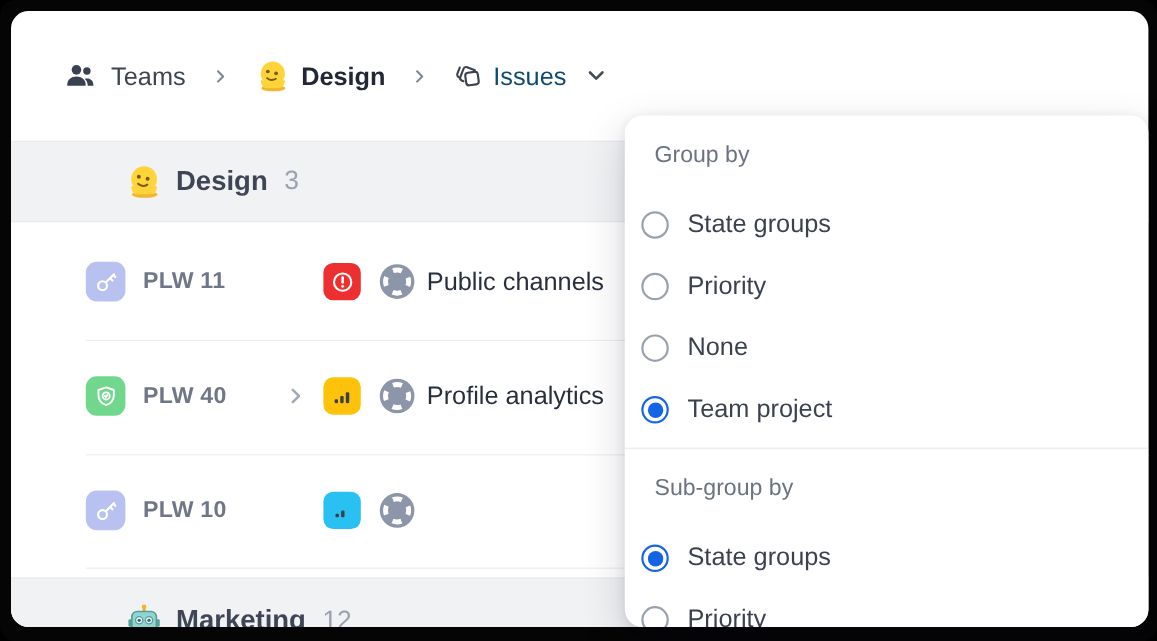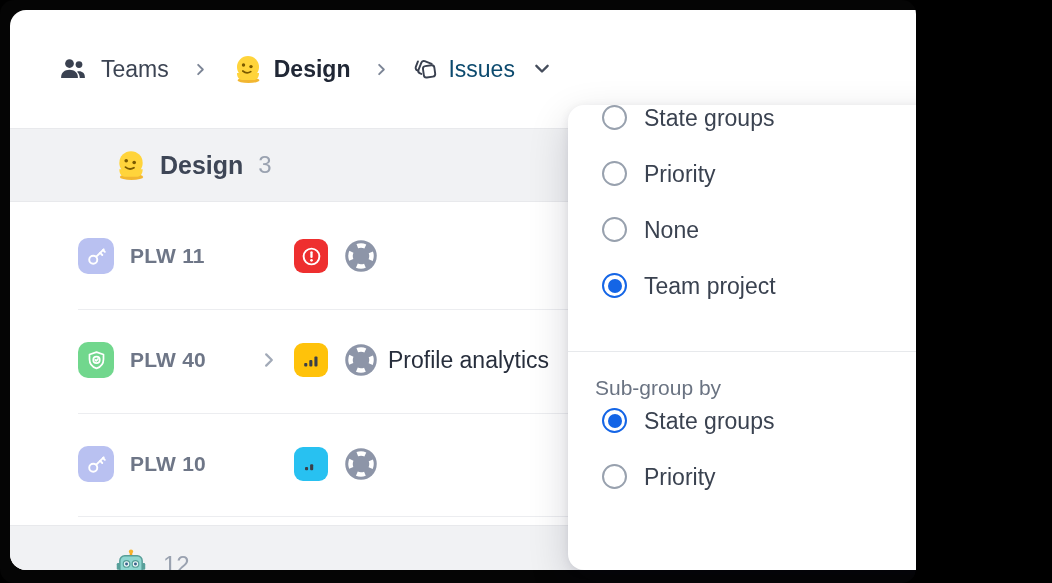--- a/index.html
+++ b/index.html
@@ -1,16 +1,16 @@
 <!DOCTYPE html>
 <html><head>
 <meta charset="utf-8">
 <style>
   html,body{margin:0;padding:0;background:#000;}
-  .stage{position:relative;width:916px;height:583px;background:#050505;border-radius:14px;overflow:hidden;
+  .stage{position:relative;width:1052px;height:583px;background:#050505;border-radius:14px;overflow:hidden;
          font-family:"Liberation Sans",sans-serif;}
   .card{position:absolute;left:10px;top:10px;width:1034px;height:560px;background:#fff;border-radius:16px;overflow:hidden;}
 
   
   .breadcrumb{position:absolute;left:48px;top:36px;height:46px;display:flex;align-items:center;font-size:23px;color:#3C4453;}
   .bc-item{display:flex;align-items:center;cursor:default;}
   .bc-teams{font-weight:500;margin-left:13px;}
   .bc-project{font-weight:700;color:#202735;margin-left:10px;}
   .bc-view{font-weight:400;color:#0c4a6e;margin-left:8px;}
   .bc-sep{margin:0 24px;display:flex;align-items:center;}
@@ -40,21 +40,21 @@
   .pri{left:284px;}
   .leftico{left:68px;}
   .status{left:333px;display:flex;align-items:center;}
   .rtitle{left:378px;font-size:23px;font-weight:500;color:#272E3C;white-space:nowrap;}
   .sep{position:absolute;left:68px;right:0;height:1px;background:#ECEDF0;}
 
   
   .panel{position:absolute;left:568px;top:105px;width:476px;height:465px;background:#fff;border-radius:16px;
          box-shadow:0 14px 40px rgba(10,15,35,.16),0 2px 10px rgba(10,15,35,.08);overflow:hidden;}
   .sect-label{margin:24px 0 8px 27px;font-size:21px;font-weight:500;color:#6A7382;}
-  .opt{height:56px;display:flex;align-items:flex-start;padding-left:34px;cursor:default;}
+  .opt{height:56px;display:flex;align-items:flex-end;padding-left:15px;cursor:default;}
   .opt-label{font-size:23px;color:#3A4250;margin-left:17px;}
   .radio{position:relative;width:25px;height:25px;border-radius:50%;border:2px solid #98A1AE;background:#fff;box-sizing:border-box;flex:0 0 auto;}
   .radio.sel{border-color:#1465E6;border-width:2.5px;}
   .radio.sel::after{content:"";position:absolute;inset:3.5px;border-radius:50%;background:#1465E6;}
   .divider{height:1px;background:#E7E9EC;margin-top:22px;}
 </style>
 </head>
 <body>
 
 <div class="stage">
@@ -137,20 +137,21 @@
           <path d="M12 7.6v4.8" stroke="#fff" stroke-width="2.4" stroke-linecap="round"></path>
           <circle cx="12" cy="16" r="1.4" fill="#fff"></circle>
         </svg>
       </span>
       <span class="status">
         <svg width="36" height="36" viewBox="0 0 24 24">
           <circle cx="12" cy="12" r="10.5" fill="#8D95A8"></circle>
           <circle cx="12" cy="12" r="7" fill="none" stroke="#fff" stroke-width="3" stroke-dasharray="5.5 5.5" stroke-dashoffset="2.75"></circle>
         </svg>
       </span>
+      <span class="rtitle">Public channels</span>
     </div>
     <div class="sep" style="top:299px"></div>
 
     <div class="row" style="top:298px">
       <span class="sq bg-shield leftico">
         <svg width="23" height="23" viewBox="0 0 24 24" fill="none" stroke="#fff" stroke-width="1.8" stroke-linejoin="round" stroke-linecap="round">
           <path d="M12 3.2l7.3 2.6v4.8c0 4.8-3.1 8.2-7.3 9.6-4.2-1.4-7.3-4.8-7.3-9.6V5.8z"></path>
           <circle cx="12" cy="11.4" r="3.4"></circle>
             <path d="M10.7 11.4l1 1 1.8-2"></path>
         </svg>
@@ -212,25 +213,27 @@
             <rect x="26.4" y="14" width="3" height="6.4" rx="1.2" fill="#57A09A"></rect>
           <rect x="5.5" y="7.4" width="21" height="20" rx="4.6" fill="#8FD6D0" stroke="#579E98" stroke-width="1.4"></rect>
           <circle cx="11.8" cy="15" r="3.1" fill="#EAF7F6" stroke="#579E98" stroke-width="1.1"></circle>
           <circle cx="20.2" cy="15" r="3.1" fill="#EAF7F6" stroke="#579E98" stroke-width="1.1"></circle>
           <circle cx="11.8" cy="15" r="1.4" fill="#39608C"></circle>
             <circle cx="20.2" cy="15" r="1.4" fill="#39608C"></circle>
           <rect x="10.2" y="21" width="11.6" height="3.8" rx="1.4" fill="#3E6B67"></rect>
           <path d="M13 21v3.8M16 21v3.8M19 21v3.8" stroke="#8FD6D0" stroke-width="0.9"></path>
         </svg>
       </span>
+      <span class="gname">Marketing</span>
       <span class="gcount">12</span>
     </div>
   </div>
 
   <div class="panel">
+    <div class="sect-label">Group by</div>
 
     <div class="opt">
       <span class="radio"></span>
       <span class="opt-label">State groups</span>
     </div>
     <div class="opt">
       <span class="radio"></span>
       <span class="opt-label">Priority</span>
     </div>
     <div class="opt">

